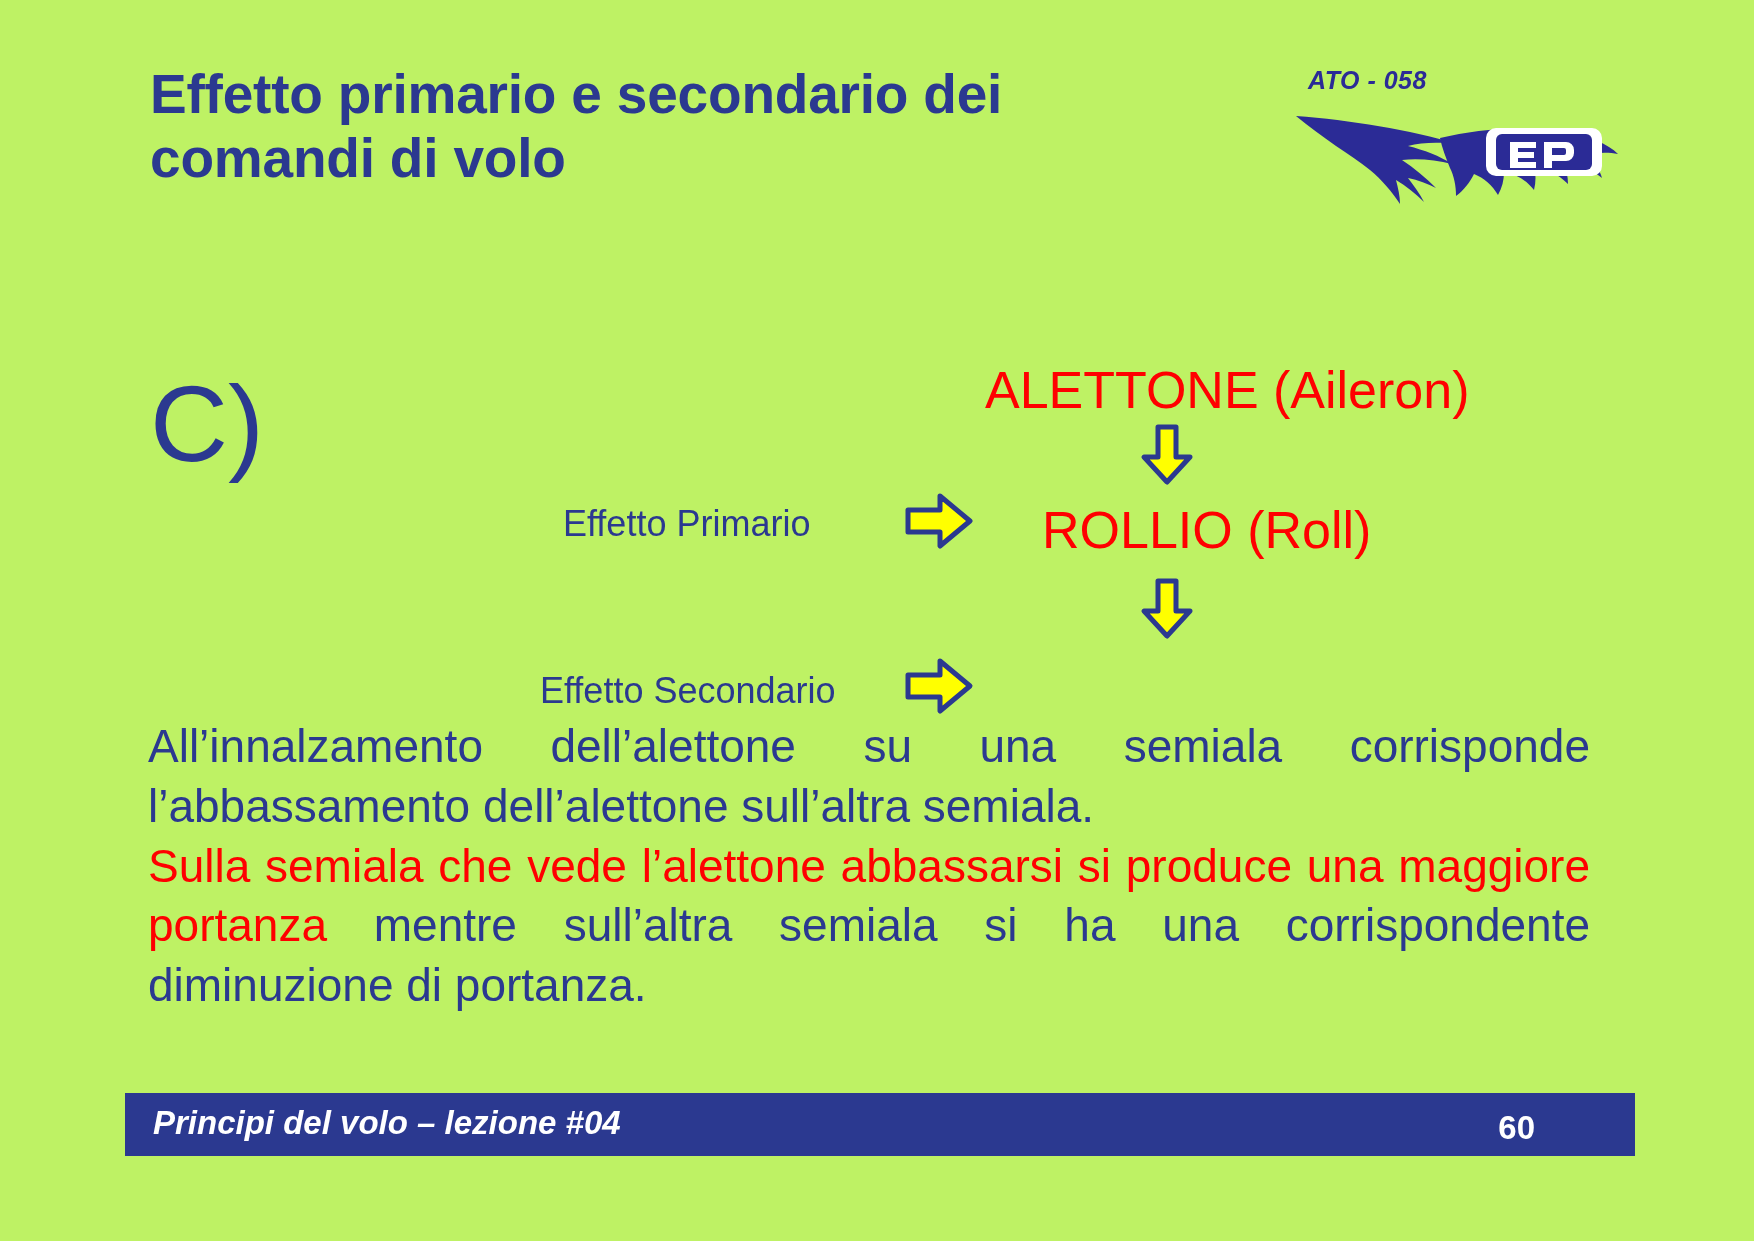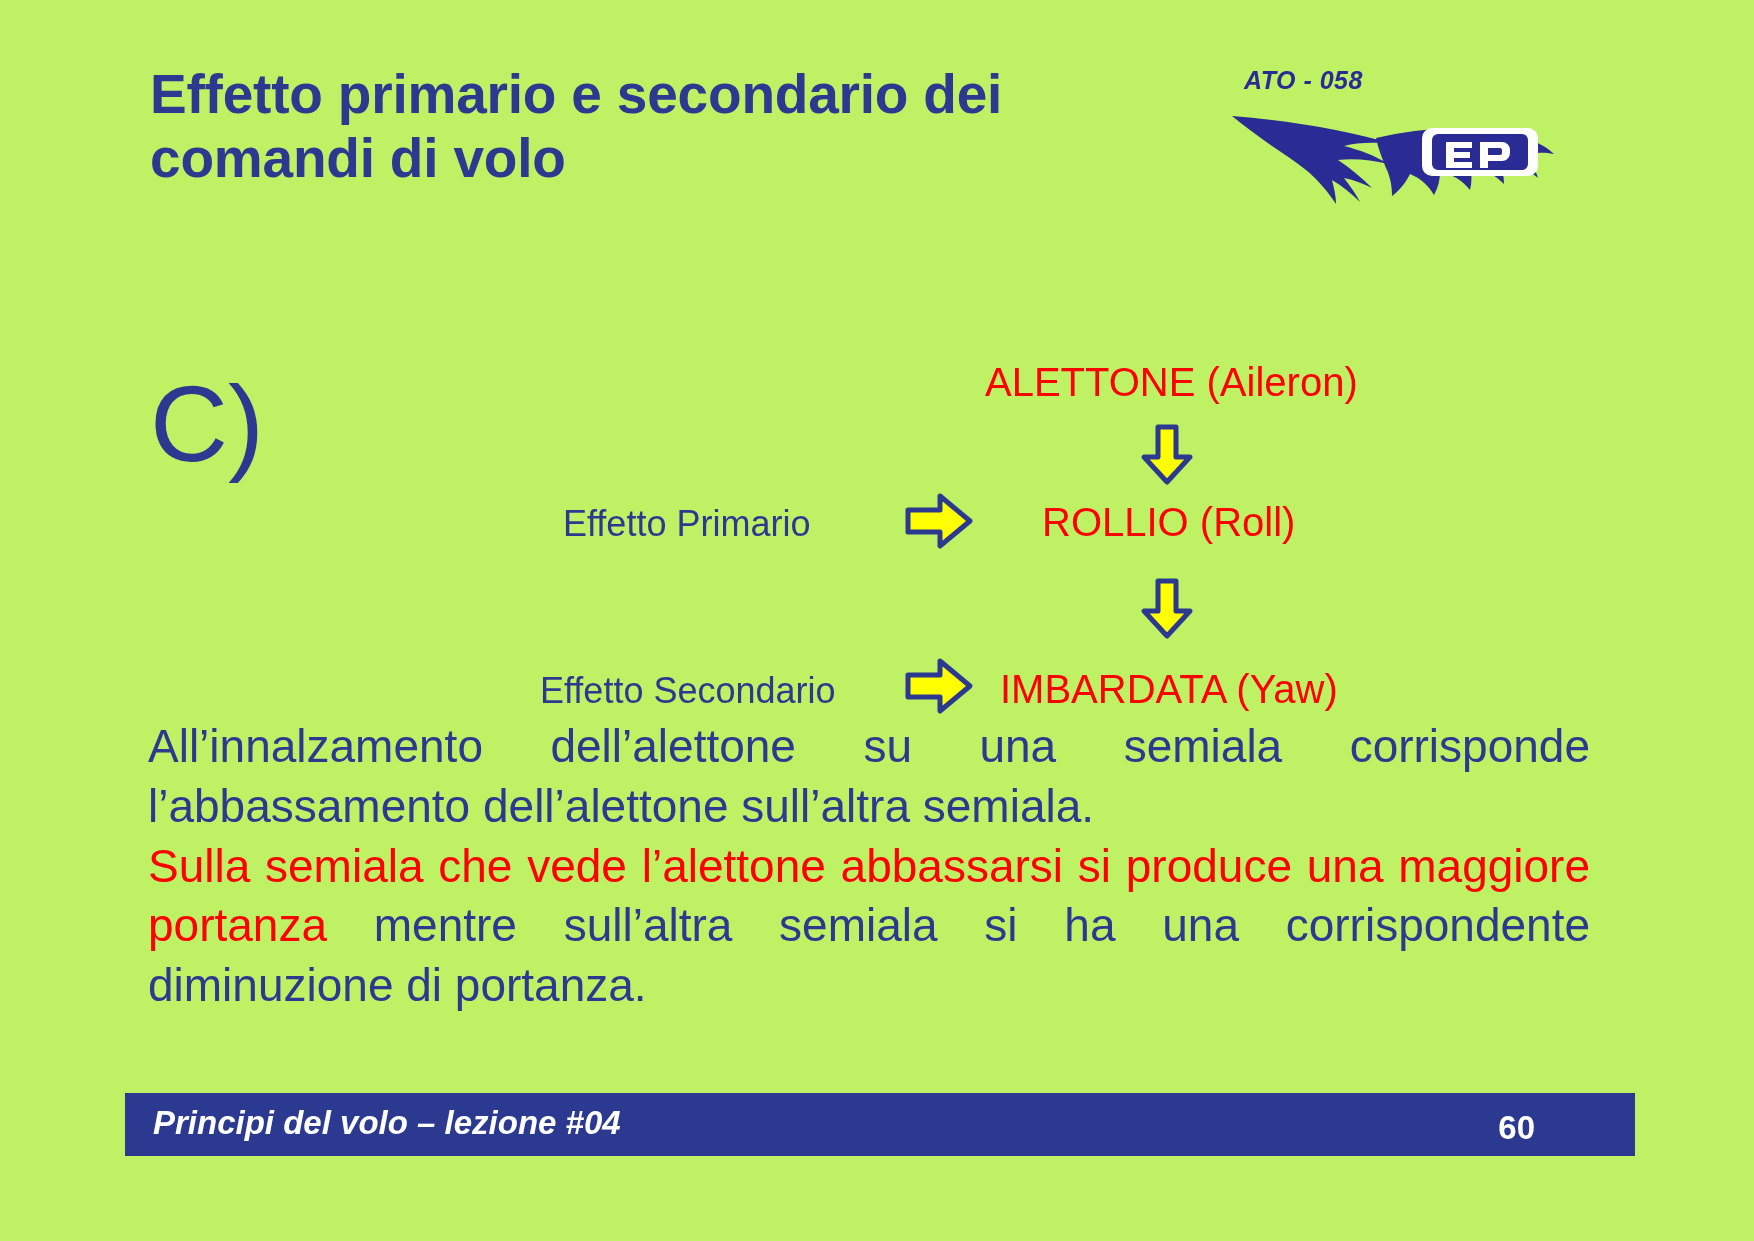--- a/index.html
+++ b/index.html
@@ -29,21 +29,21 @@
     font-size: 55px;
     font-weight: bold;
     line-height: 1.17;
     color: #2b3990;
     letter-spacing: -0.2px;
   }
 
   
   .logo {
     position: absolute;
-    left: 1226px;
+    left: 1290px;
     top: 66px;
     width: 330px;
     height: 185px;
   }
   .logo-ato {
     position: absolute;
     left: 18px;
     top: 0px;
     font-size: 25px;
     font-weight: bold;
@@ -91,21 +91,21 @@
     color: #2b3990;
     line-height: 1;
   }
 
   
   .diagram { position: absolute; left: 0; top: 0; width: 1754px; height: 1241px; pointer-events: none; }
   .diagram > * { pointer-events: auto; }
 
   .dg-red {
     position: absolute;
-    font-size: 40px;
+    font-size: 52px;
     color: #ff0000;
     white-space: nowrap;
   }
   .dg-blue {
     position: absolute;
     font-size: 36px;
     color: #2b3990;
     white-space: nowrap;
   }
 
@@ -210,21 +210,20 @@
     <div class="dg-red lbl-rollio">ROLLIO (Roll)</div>
 
     <svg class="arrow arrow-down-2" viewBox="0 0 62 62">
       <path d="M22,3 h18 v30 h14 L31,58 L8,33 h14 z" fill="#ffff00" stroke="#2b3990" stroke-width="5" stroke-linejoin="round"></path>
     </svg>
 
     <div class="dg-blue lbl-secondario">Effetto Secondario</div>
     <svg class="arrow arrow-right-2" viewBox="0 0 72 62">
       <path d="M4,20 h32 V6 L66,31 L36,56 V42 H4 z" fill="#ffff00" stroke="#2b3990" stroke-width="5" stroke-linejoin="round"></path>
     </svg>
-    <div class="dg-red lbl-imbardata">IMBARDATA (Yaw)</div>
   </div>
 
   <div class="body-text">
     <p>
       <span>All’innalzamento dell’alettone su una semiala corrisponde</span>
       <span class="nojust">l’abbassamento dell’alettone sull’altra semiala.</span>
     </p>
     <p><span class="para-red">Sulla semiala che vede l’alettone abbassarsi si produce una maggiore portanza</span><span class="inline-blue"> mentre sull’altra semiala si ha una corrispondente diminuzione di portanza.</span></p>
   </div>
 

